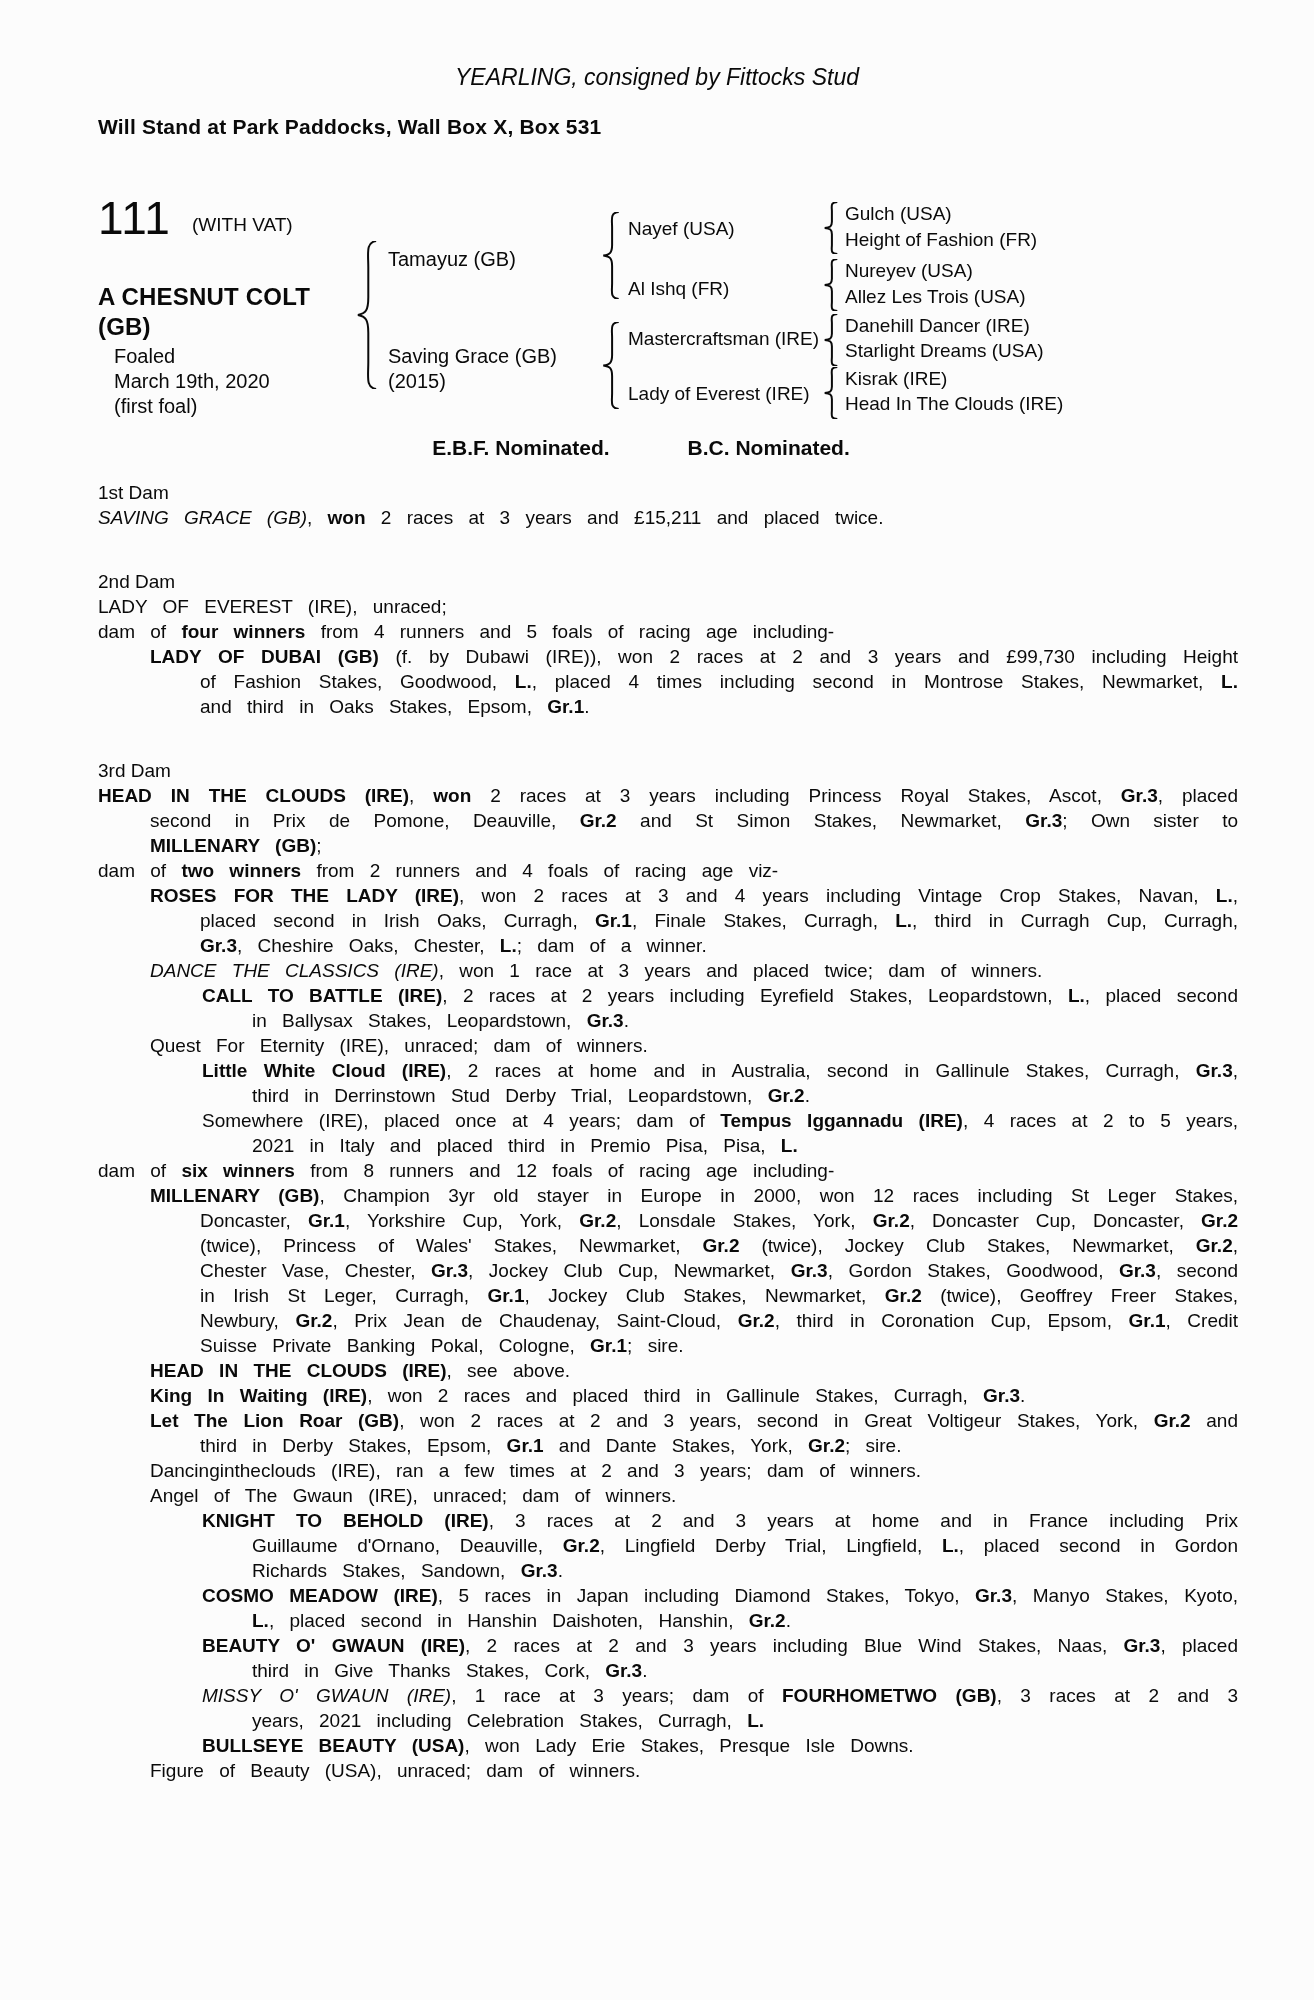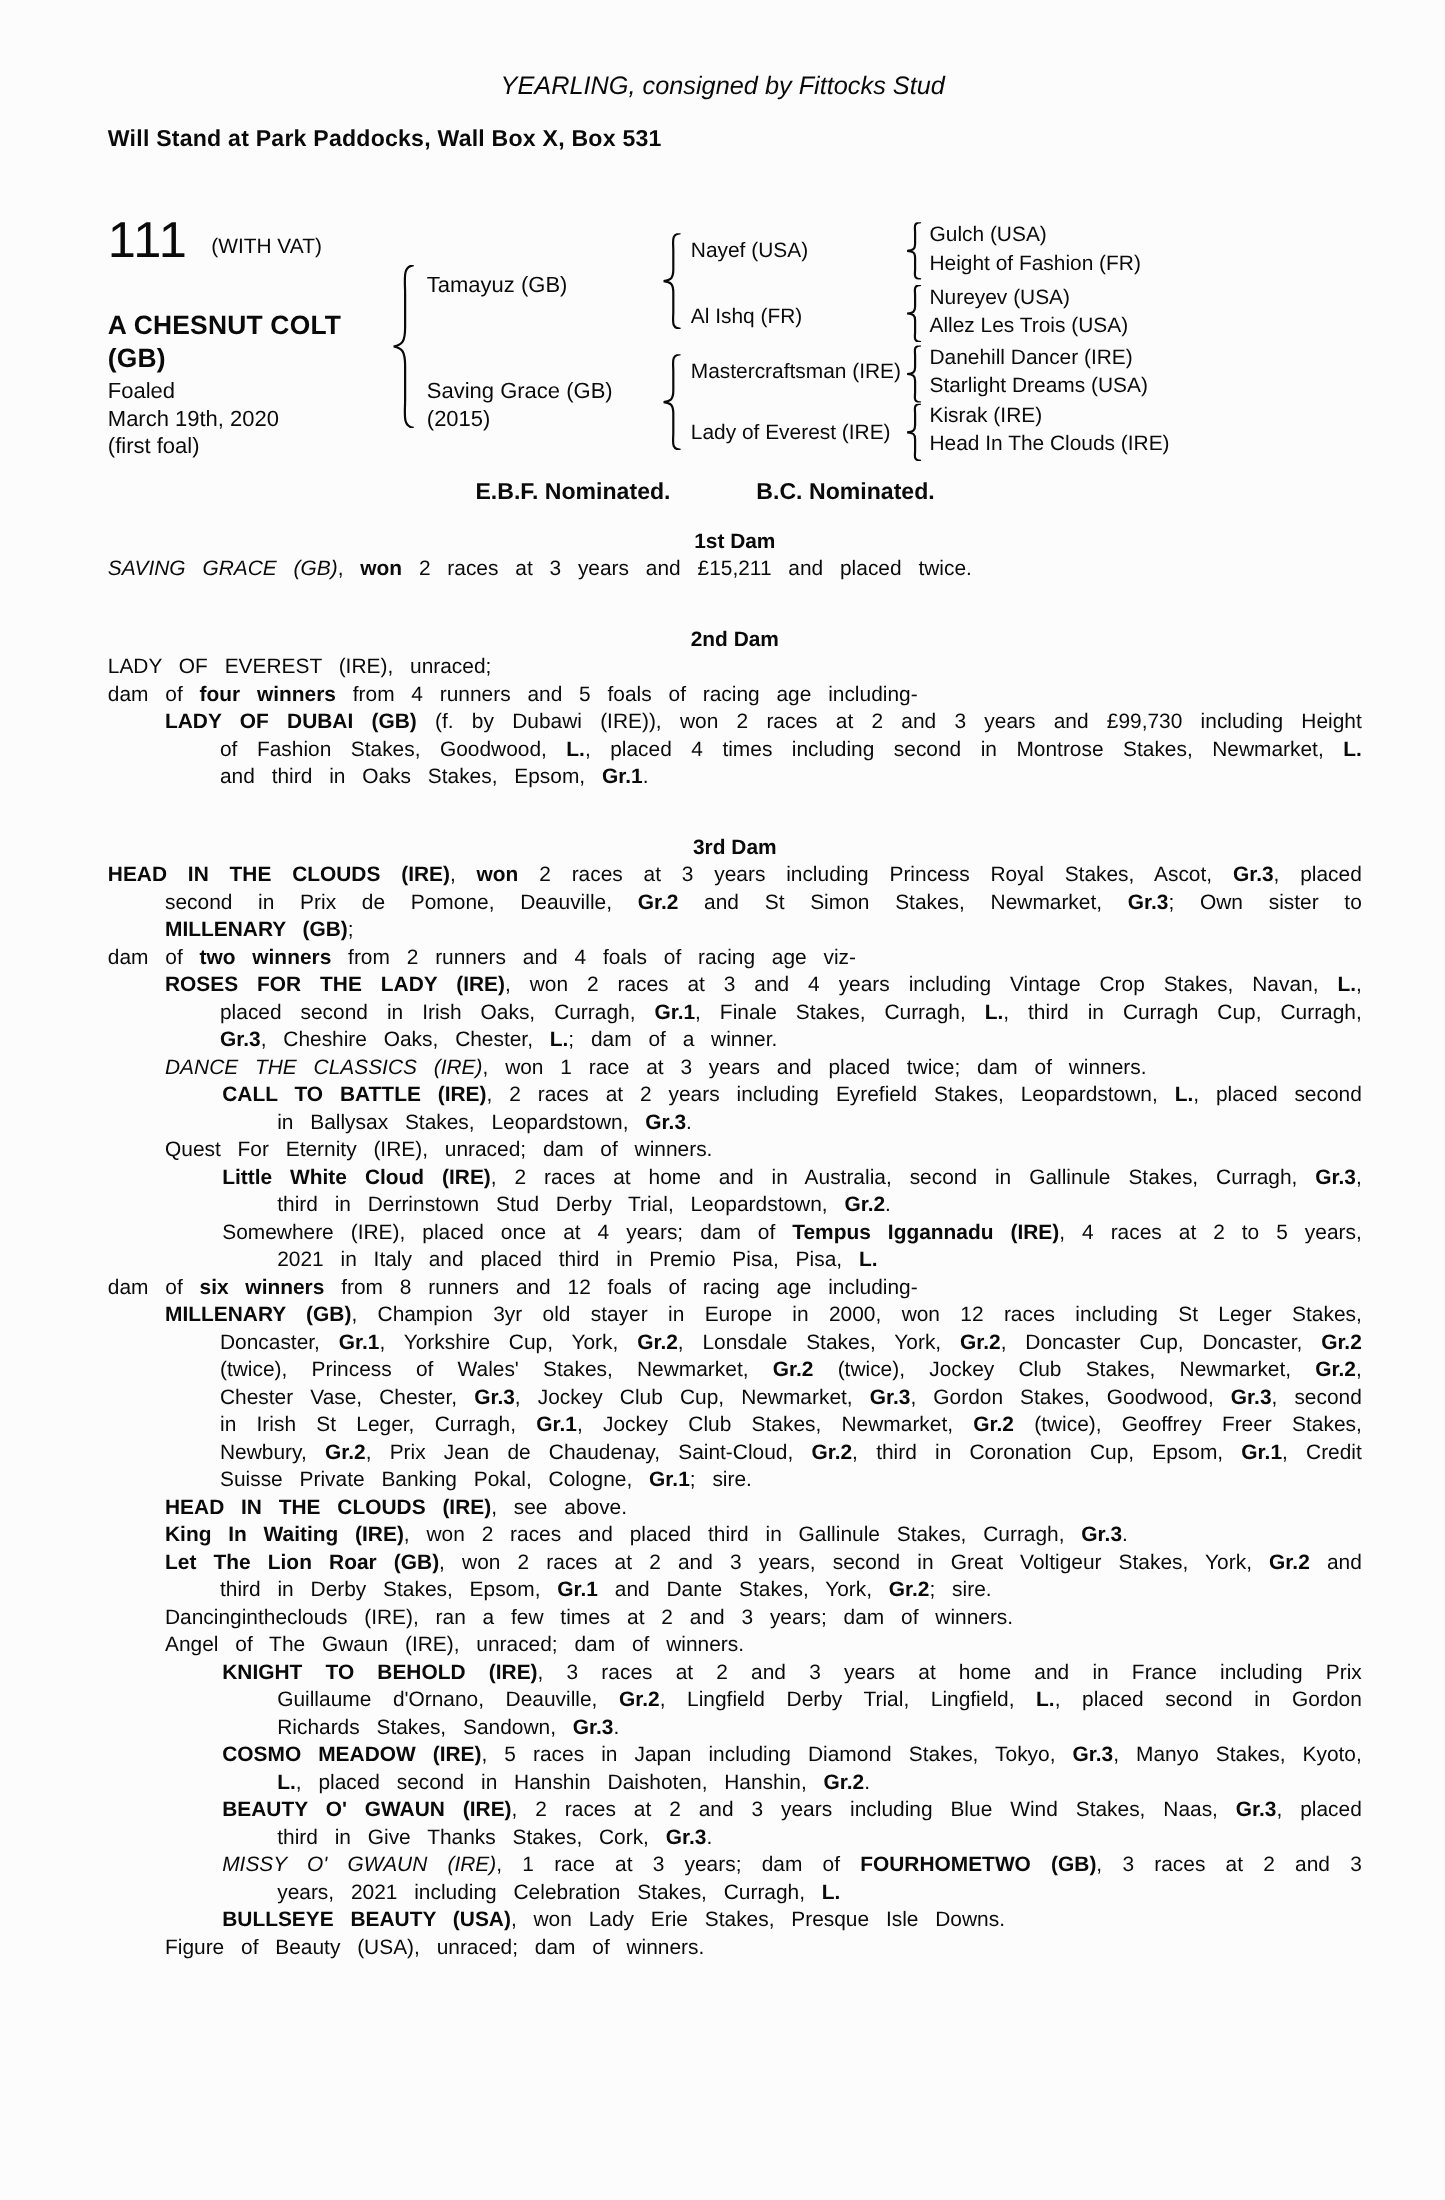--- a/index.html
+++ b/index.html
@@ -10,33 +10,33 @@
     overflow:hidden;
   }
   .title { text-align:center; font-style:italic; font-size:23px; padding-top:64px; }
   .stand { padding:24px 0 0 98px; font-weight:bold; font-size:21px; letter-spacing:.2px; }
 
   .pedigree { position:relative; height:235px; margin-top:50px; }
   .abs { position:absolute; white-space:nowrap; }
   .lot { left:98px; top:6px; font-size:46px; font-weight:normal; letter-spacing:1px; line-height:1; }
   .vat { left:192px; top:25px; font-size:19px; }
   .hname { left:98px; font-size:24px; font-weight:bold; letter-spacing:.2px; line-height:1; }
-  .foalblock { left:98px; top:155px; font-size:20px; line-height:25px; }
+  .foalblock { left:114px; top:155px; font-size:20px; line-height:25px; }
   .gen2 { font-size:20px; line-height:1; }
   .gen3, .gen4 { font-size:19px; line-height:1; }
   svg.brace { position:absolute; }
 
   .noms { display:flex; justify-content:center; gap:78px; font-weight:bold; font-size:21px;
           margin-top:12px; transform:translateX(-16px); }
 
   .bodytext { padding:20px 76px 0 98px; font-size:19px; line-height:25px;
               text-align:justify; word-spacing:10px; }
   .para { margin:0; }
   .para.gap { margin-top:39px; }
-  .h  { font-weight:bold; text-align:center; word-spacing:normal; }
+  .h  { font-weight:normal; text-align:left; word-spacing:normal; }
   .m  { padding-left:52px;  text-indent:-52px; }
   .l1 { padding-left:102px; text-indent:-50px; }
   .l2 { padding-left:154px; text-indent:-50px; }
   .b { font-weight:bold; }
   .i { font-style:italic; }
 </style>
 </head>
 <body>
 
 <div class="page">

